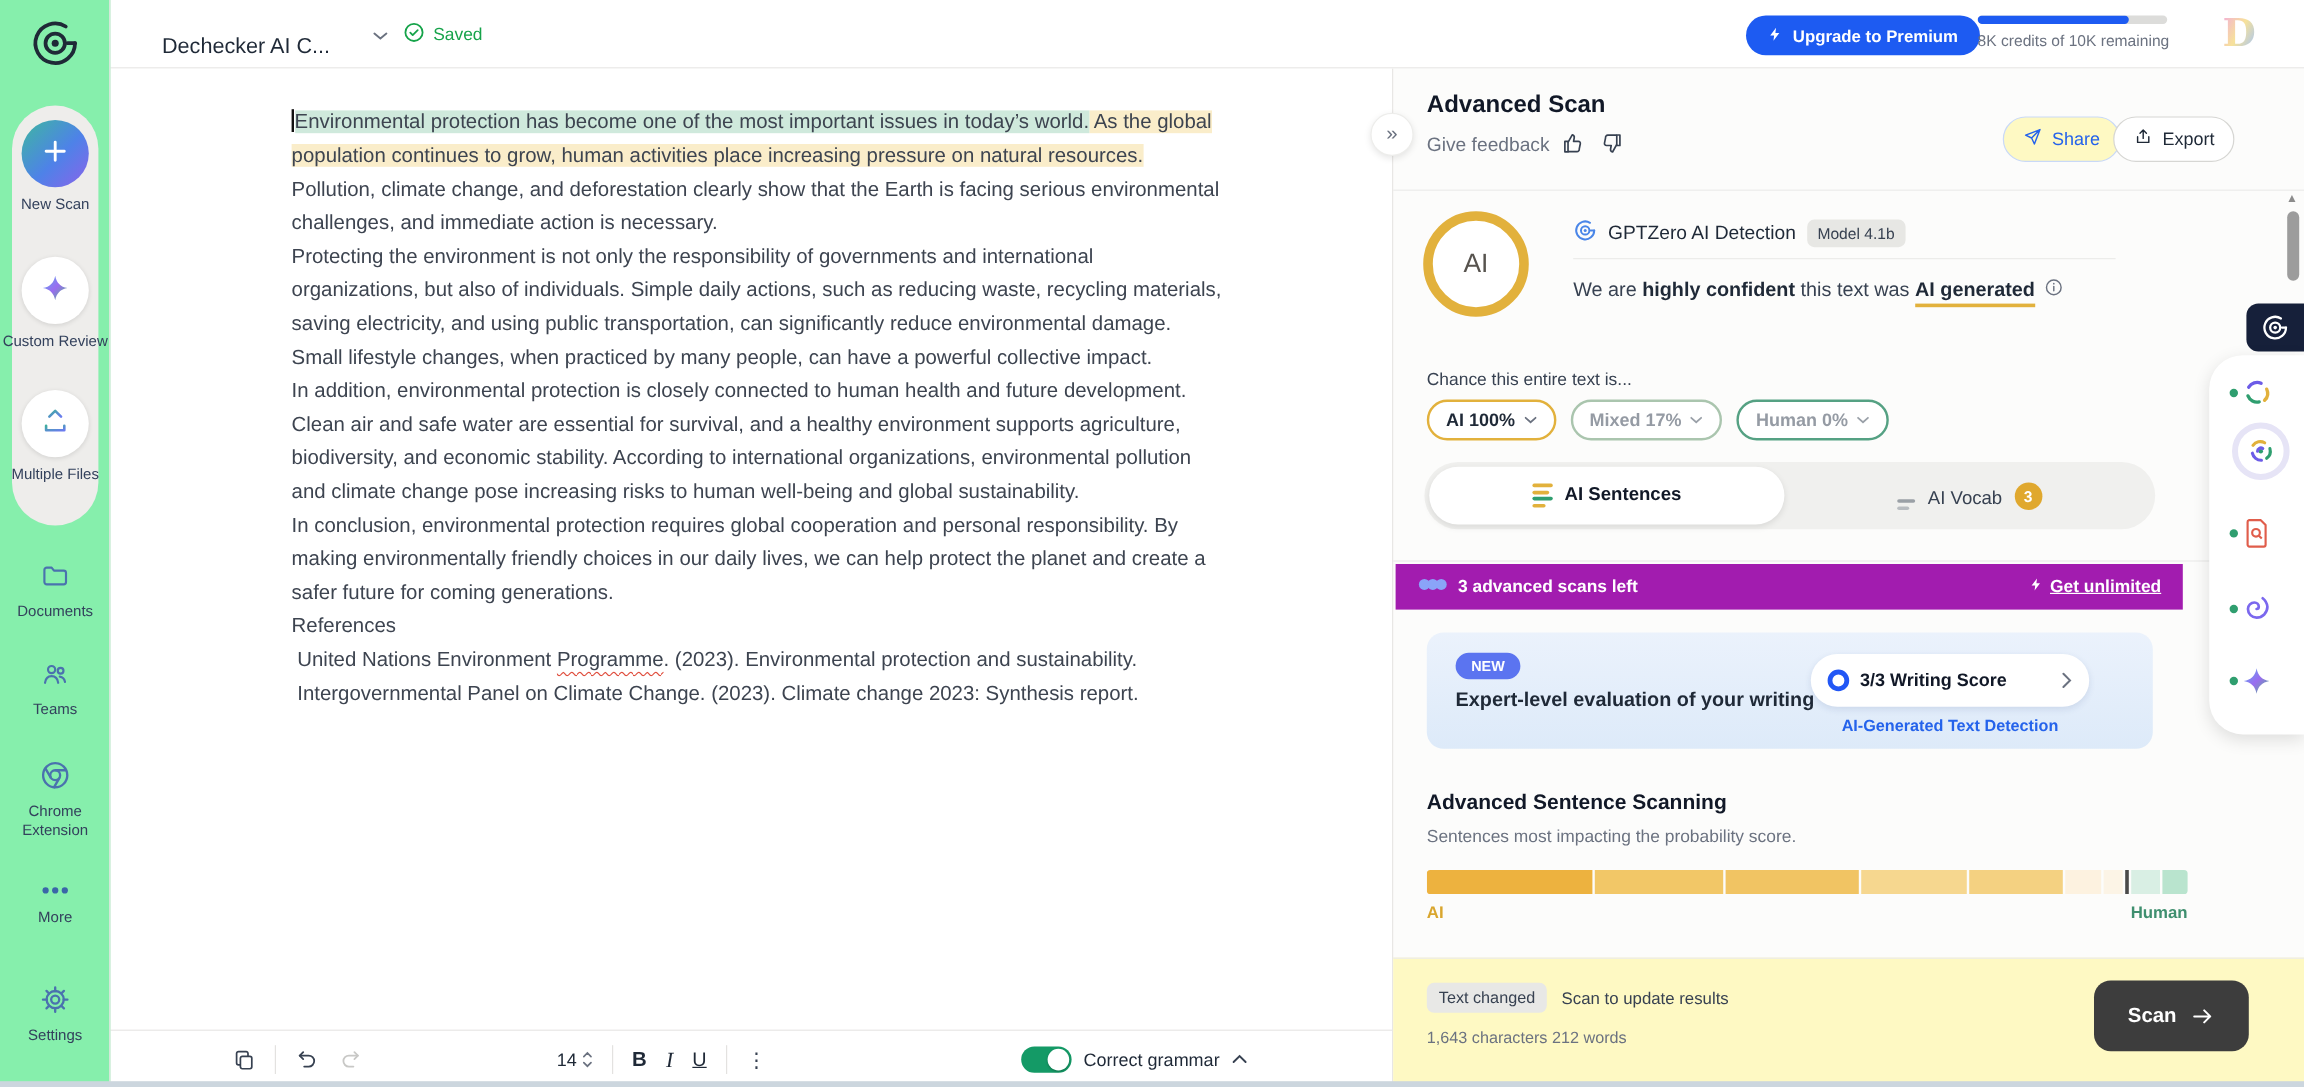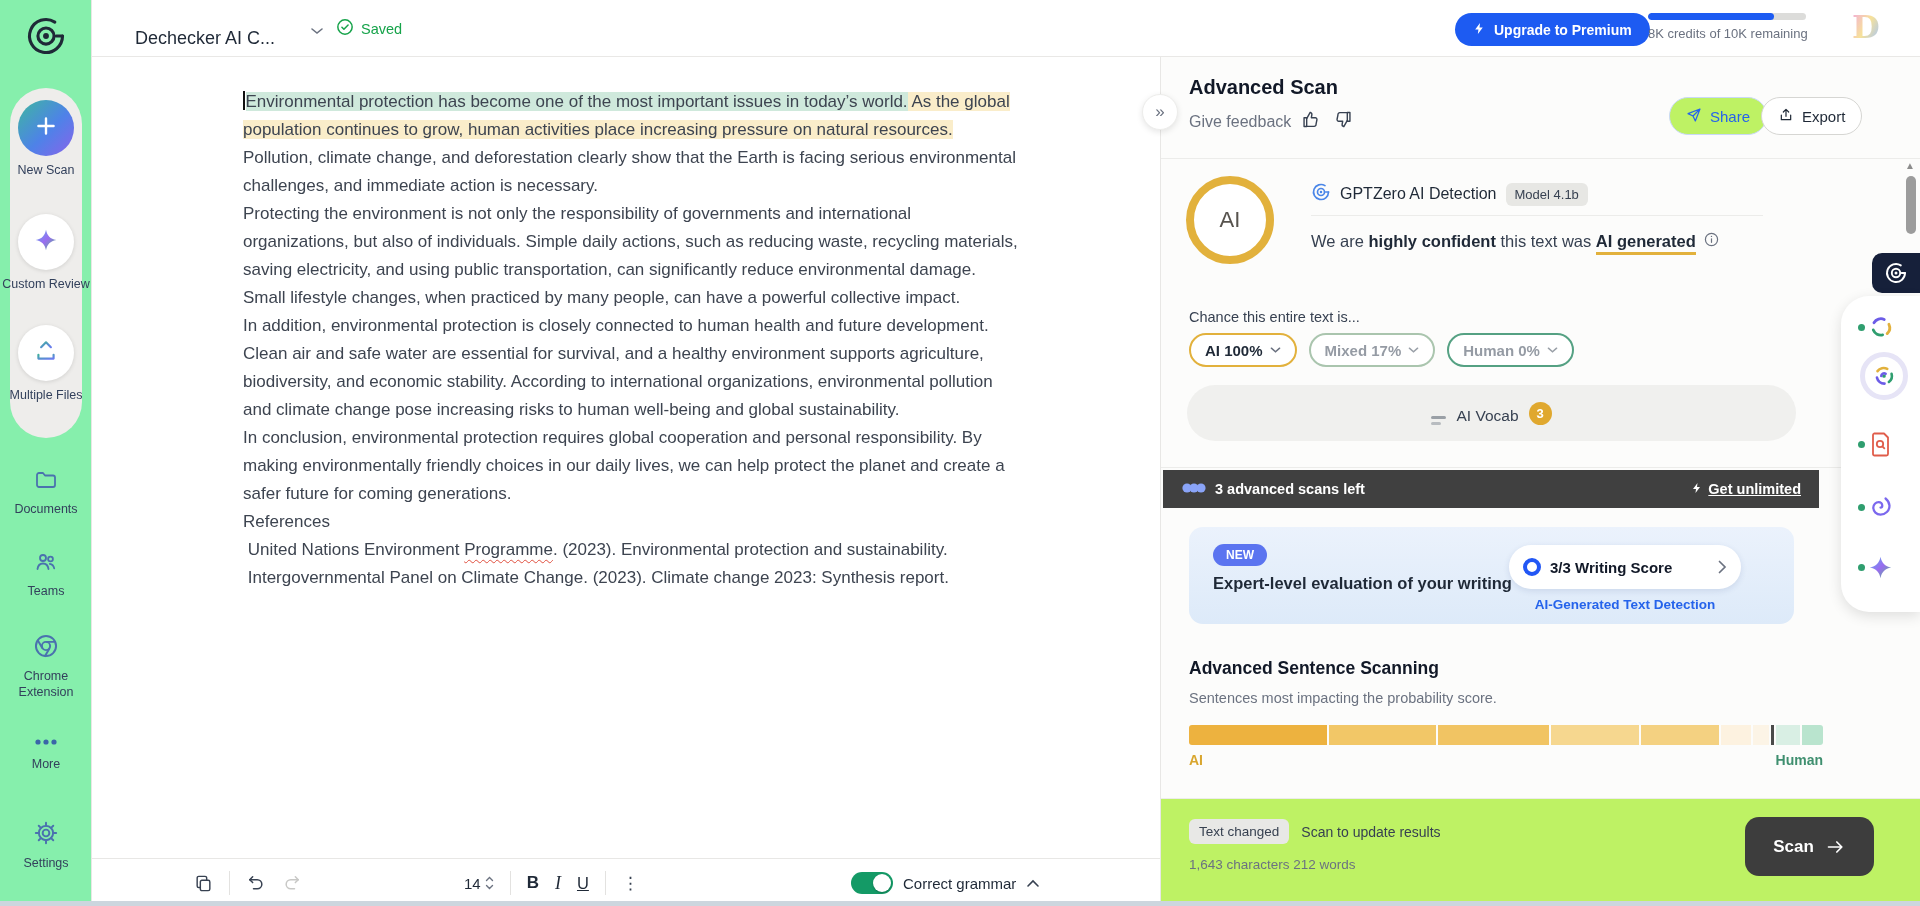--- a/index.html
+++ b/index.html
@@ -49,21 +49,21 @@
   .u-btn { text-decoration:underline; font-size:16.5px; color:#1f2937; }
   .vdots { font-size:17px; color:#374151; letter-spacing:0; }
   .toggle { width:42px; height:22px; border-radius:11px; background:#149a66; position:relative; border:none; }
   .toggle .knob { position:absolute; right:2px; top:2px; width:18px; height:18px; background:#fff; border-radius:50%; box-shadow:0 1px 2px rgba(0,0,0,.25); }
   .grammar-label { font-size:15px; color:#1f2937; }
 
   
   #panel { position:absolute; left:1160px; top:57px; width:760px; height:849px; background:#fcfcfb; border-left:1px solid #e8e7e5; }
   .panel-title { position:absolute; left:28px; top:19px; font-size:20px; font-weight:700; color:#111827; }
   .feedback-row { position:absolute; left:28px; top:52px; display:flex; align-items:center; gap:10px; color:#6b7280; font-size:16px; }
-  .share-btn { position:absolute; left:508px; top:40px; height:38px; padding:0 16px; border:1px solid #c9d9f7; background:#bef264; border-radius:19px; color:#2563eb; font-size:15px; font-weight:500; display:flex; align-items:center; gap:8px; }
+  .share-btn { position:absolute; left:508px; top:40px; height:38px; padding:0 16px; border:1px solid #c9d9f7; background:#fef9c3; border-radius:19px; color:#2563eb; font-size:15px; font-weight:500; display:flex; align-items:center; gap:8px; }
   .export-btn { position:absolute; left:600px; top:40px; height:38px; padding:0 16px; border:1px solid #d6d6d3; background:#fff; border-radius:19px; color:#1f2937; font-size:15px; font-weight:500; display:flex; align-items:center; gap:8px; }
   .panel-div { position:absolute; left:0; width:760px; height:1px; background:#ececea; }
   .gold-ring { position:absolute; left:25px; top:119px; width:88px; height:88px; border:8px solid #e2b13c; border-radius:50%; display:flex; align-items:center; justify-content:center; font-size:22px; color:#57534e; background:#fff; }
   .detect-row { position:absolute; left:150px; top:125px; display:flex; align-items:center; gap:9px; }
   .detect-name { font-size:16px; color:#1f2937; }
   .model-badge { background:#e7e7e4; color:#374151; font-size:13px; padding:4px 9px; border-radius:6px; }
   .detect-div { position:absolute; left:150px; top:158px; width:452px; height:1px; background:#ececea; }
   .confidence { position:absolute; left:150px; top:174px; font-size:16.5px; color:#374151; display:flex; align-items:center; gap:7px; }
   .conf-strong { font-weight:700; color:#1f2937; }
   .conf-result { font-weight:700; color:#1f2937; border-bottom:3px solid #e2b13c; padding-bottom:2px; }
@@ -72,36 +72,36 @@
   .chance-pill { height:34px; border-radius:18px; background:#fff; display:flex; align-items:center; gap:7px; padding:0 14px; font-size:15px; font-weight:700; }
   .pill-ai { border:2px solid #e2b13c; color:#1f2937; }
   .pill-mixed { border:2px solid #aac5ae; color:#959ba4; }
   .pill-human { border:2px solid #55a183; color:#959ba4; }
   .tabs-wrap { position:absolute; left:26px; top:328px; width:609px; height:56px; background:#f0f0ee; border-radius:28px; display:flex; align-items:center; }
   .tab-active { width:296px; height:48px; margin-left:4px; background:#fff; border-radius:24px; box-shadow:0 2px 6px rgba(0,0,0,.10); display:flex; align-items:center; justify-content:center; gap:10px; font-size:15.5px; font-weight:700; color:#111827; }
   .tab-inactive { flex:1; display:flex; align-items:flex-end; justify-content:center; gap:10px; font-size:15.5px; color:#374151; }
   .tab-badge { width:23px; height:23px; border-radius:50%; background:#e0a82e; color:#fff; font-size:13px; font-weight:700; display:flex; align-items:center; justify-content:center; }
   .bars-ico { display:flex; flex-direction:column; gap:2.5px; }
   .bars-ico i { display:block; height:3px; border-radius:2px; }
-  .banner { position:absolute; left:2px; top:413px; width:656px; height:38px; background:#404040; display:flex; align-items:center; padding:0 18px; color:#fff; }
+  .banner { position:absolute; left:2px; top:413px; width:656px; height:38px; background:#a21caf; display:flex; align-items:center; padding:0 18px; color:#fff; }
   .banner-text { font-size:14.5px; font-weight:700; margin-left:8px; }
   .banner-cta { margin-left:auto; display:flex; align-items:center; gap:5px; font-size:14.5px; font-weight:700; }
   .banner-cta a { color:#fff; }
   .promo-card { position:absolute; left:28px; top:470px; width:605px; height:97px; border-radius:14px; background:linear-gradient(180deg,#ebf2fc,#ddeaf9); }
   .new-badge { position:absolute; left:24px; top:17px; background:#5b74f0; color:#fff; font-size:12px; font-weight:700; padding:4px 13px; border-radius:13px; }
   .promo-title { position:absolute; left:24px; top:44px; width:310px; font-size:16.5px; font-weight:700; color:#1f2937; line-height:24px; }
   .score-pill { position:absolute; left:320px; top:18px; width:232px; height:44px; background:#fff; border-radius:22px; box-shadow:0 2px 6px rgba(30,60,120,.12); display:flex; align-items:center; padding:0 14px; gap:9px; font-size:15px; font-weight:600; color:#111827; }
   .score-ring { width:18px; height:18px; border:4px solid #2257f5; border-radius:50%; }
   .promo-link { position:absolute; left:320px; top:70px; width:232px; text-align:center; font-size:13.5px; font-weight:600; color:#2563eb; }
   .scan-title { position:absolute; left:28px; top:601px; font-size:17.5px; font-weight:700; color:#111827; }
   .scan-sub { position:absolute; left:28px; top:633px; font-size:14.5px; color:#6b7280; }
   .scan-bar { position:absolute; left:28px; top:668px; width:634px; height:20px; display:flex; gap:2px; border-radius:3px; overflow:hidden; }
   .scan-labels { position:absolute; left:28px; top:695px; width:634px; display:flex; justify-content:space-between; font-size:14px; font-weight:700; }
   .lab-ai { color:#d9a62e; } .lab-human { color:#3f8f6f; }
-  .panel-footer { position:absolute; left:0; top:741px; width:760px; height:108px; border-top:1px solid #ececea; background:#bef264; }
+  .panel-footer { position:absolute; left:0; top:741px; width:760px; height:108px; border-top:1px solid #ececea; background:#fef9c3; }
   .changed-row { position:absolute; left:28px; top:20px; display:flex; align-items:center; gap:12px; font-size:14px; color:#374151; }
   .changed-badge { background:#e8e8e6; border-radius:6px; padding:5px 10px; font-size:13.5px; color:#374151; }
   .stats-text { position:absolute; left:28px; top:58px; font-size:13.5px; color:#6b7280; }
   .scan-btn { position:absolute; left:584px; top:18px; width:129px; height:59px; background:#3d3d3d; border:none; border-radius:14px; color:#fff; font-size:17px; font-weight:600; display:flex; align-items:center; justify-content:center; gap:12px; }
 
   .collapse-btn { position:absolute; left:1142px; top:94px; width:36px; height:36px; border-radius:50%; background:#fff; border:1px solid #ededeb; box-shadow:0 2px 6px rgba(0,0,0,.10); color:#6b7280; font-size:17px; display:flex; align-items:center; justify-content:center; z-index:8; }
 
   
   .float-panel { position:absolute; left:1841px; top:296px; width:79px; height:316px; background:#fff; border-radius:28px 0 0 28px; box-shadow:0 4px 14px rgba(0,0,0,.12); z-index:9; }
   .float-item { position:absolute; left:0; width:79px; display:flex; align-items:center; justify-content:center; }
@@ -402,20 +402,29 @@
     </span>
     <span class="chance-pill pill-human">
       <span>Human 0%</span>
       <svg width="11" height="8" viewBox="0 0 12 8" fill="none" stroke="#9aa0a8" stroke-width="1.6" stroke-linecap="round">
           <path d="M1.5 2l4.5 4 4.5-4"></path>
         </svg>
     </span>
   </div>
 
   <div class="tabs-wrap">
+    <div class="tab-active">
+      <span class="bars-ico">
+        <i style="width:17px;background:#e2b13c"></i>
+          <i style="width:14px;background:#e2b13c"></i>
+          <i style="width:17px;background:#2f9e6f"></i>
+          <i style="width:11px;background:#e2b13c"></i>
+      </span>
+      <span>AI Sentences</span>
+    </div>
     <div class="tab-inactive">
       <span class="bars-ico">
         <i style="width:15px;background:#9aa0a6"></i>
           <i style="width:10px;background:#b8bcc0"></i>
       </span>
       <span>AI Vocab</span>
       <span class="tab-badge">3</span>
     </div>
   </div>
 

